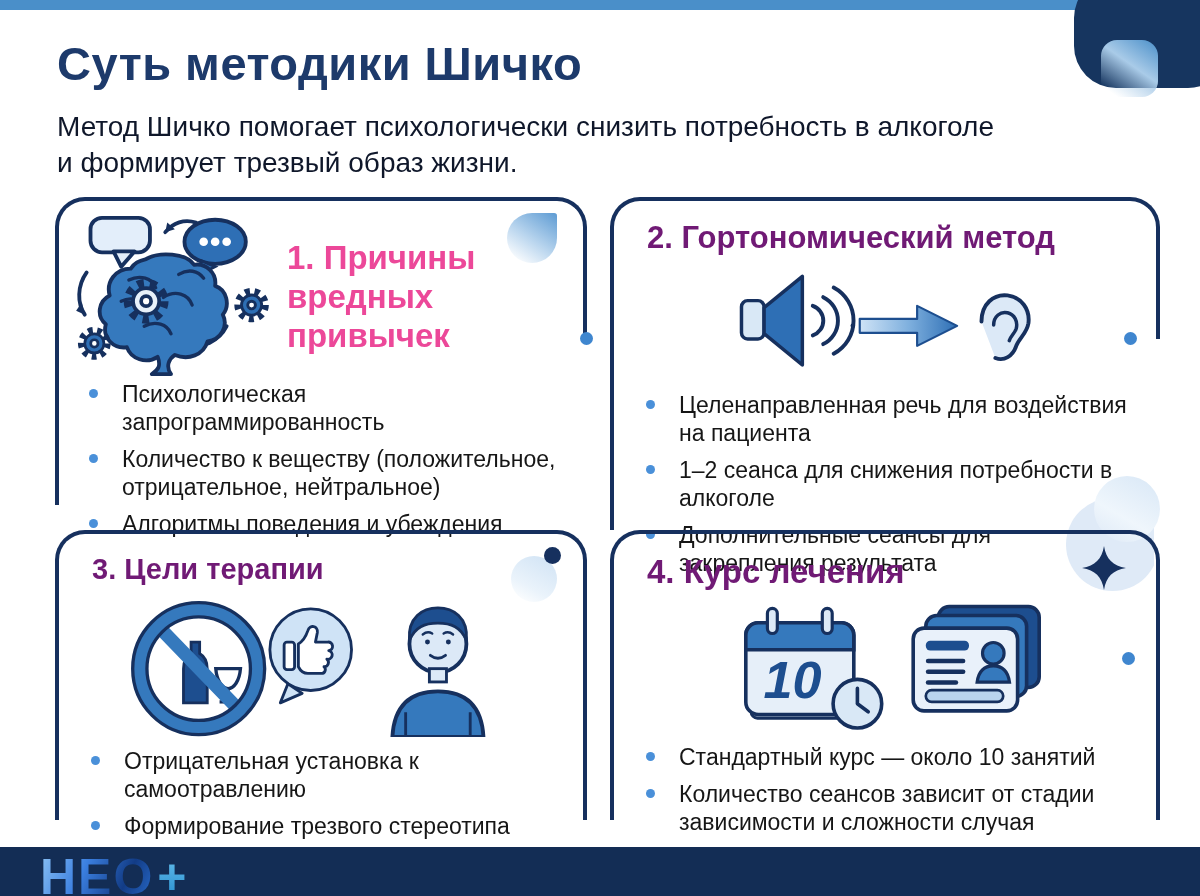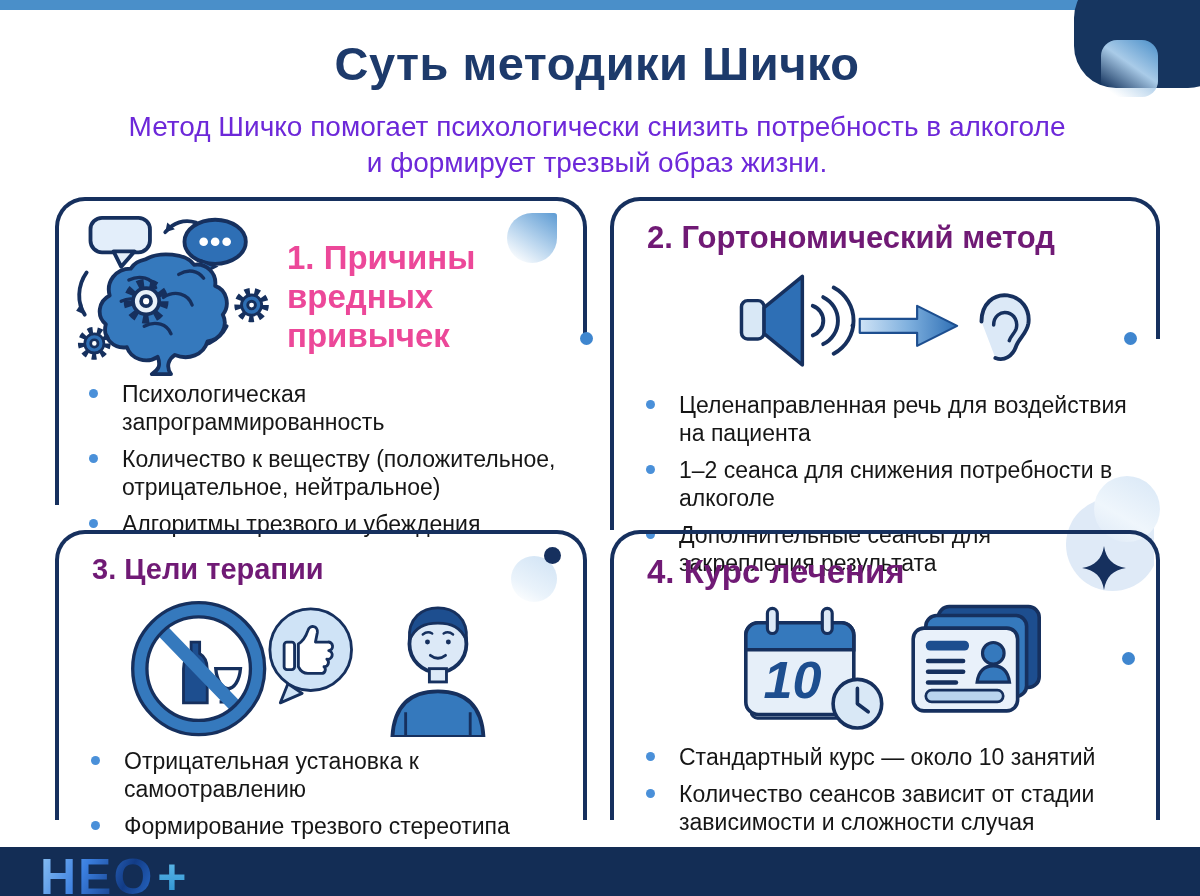--- a/index.html
+++ b/index.html
@@ -16,26 +16,26 @@
   .blob-corner {
     position:absolute; top:-24px; right:-30px; width:156px; height:112px;
     background:#16355f; border-radius:42px;
   }
   .blob-soft {
     position:absolute; top:40px; right:42px; width:57px; height:57px; border-radius:16px;
     background:linear-gradient(215deg,#4a8fc9 0%, #a9cbe8 45%, rgba(255,255,255,0) 88%);
   }
 
   
-  .header { position:absolute; left:57px; top:36px; width:1080px;text-align:center; }
+  .header { position:absolute; left:57px; top:36px; width:1080px; }
   .page-title {
     margin:0; font-size:47px; font-weight:800; color:#1d3a6b; letter-spacing:.5px;
   }
   .page-subtitle {
-    margin:18px 0 0; font-size:28px; line-height:1.3; color:#6d28d9; white-space:pre-line;
+    margin:18px 0 0; font-size:28px; line-height:1.3; color:#0f172a; white-space:pre-line;
   }
 
   
   .card {
     position:absolute; border:4px solid #16305e; border-bottom:none;
     border-radius:30px 30px 0 0; background:transparent;
   }
   #card1 { left:55px;  top:197px; width:532px; height:308px; }
   #card2 { left:610px; top:197px; width:550px; height:333px; }
   #card3 { left:55px;  top:530px; width:532px; height:290px; }
@@ -151,21 +151,21 @@
       <li>
         <span class="dot"></span>
         <span>Психологическая запрограммированность</span>
       </li>
       <li>
         <span class="dot"></span>
         <span>Количество к веществу (положительное, отрицательное, нейтральное)</span>
       </li>
       <li>
         <span class="dot"></span>
-        <span>Алгоритмы трезвого и убеждения</span>
+        <span>Алгоритмы поведения и убеждения</span>
       </li>
     </ul>
 </div>
 
 <div class="card" id="card2">
   <div class="cut-right"></div>
   <div class="edge-dot"></div>
   <div class="pale-br"></div>
   <div class="inner">
     <h3>2. Гортономический метод</h3>

